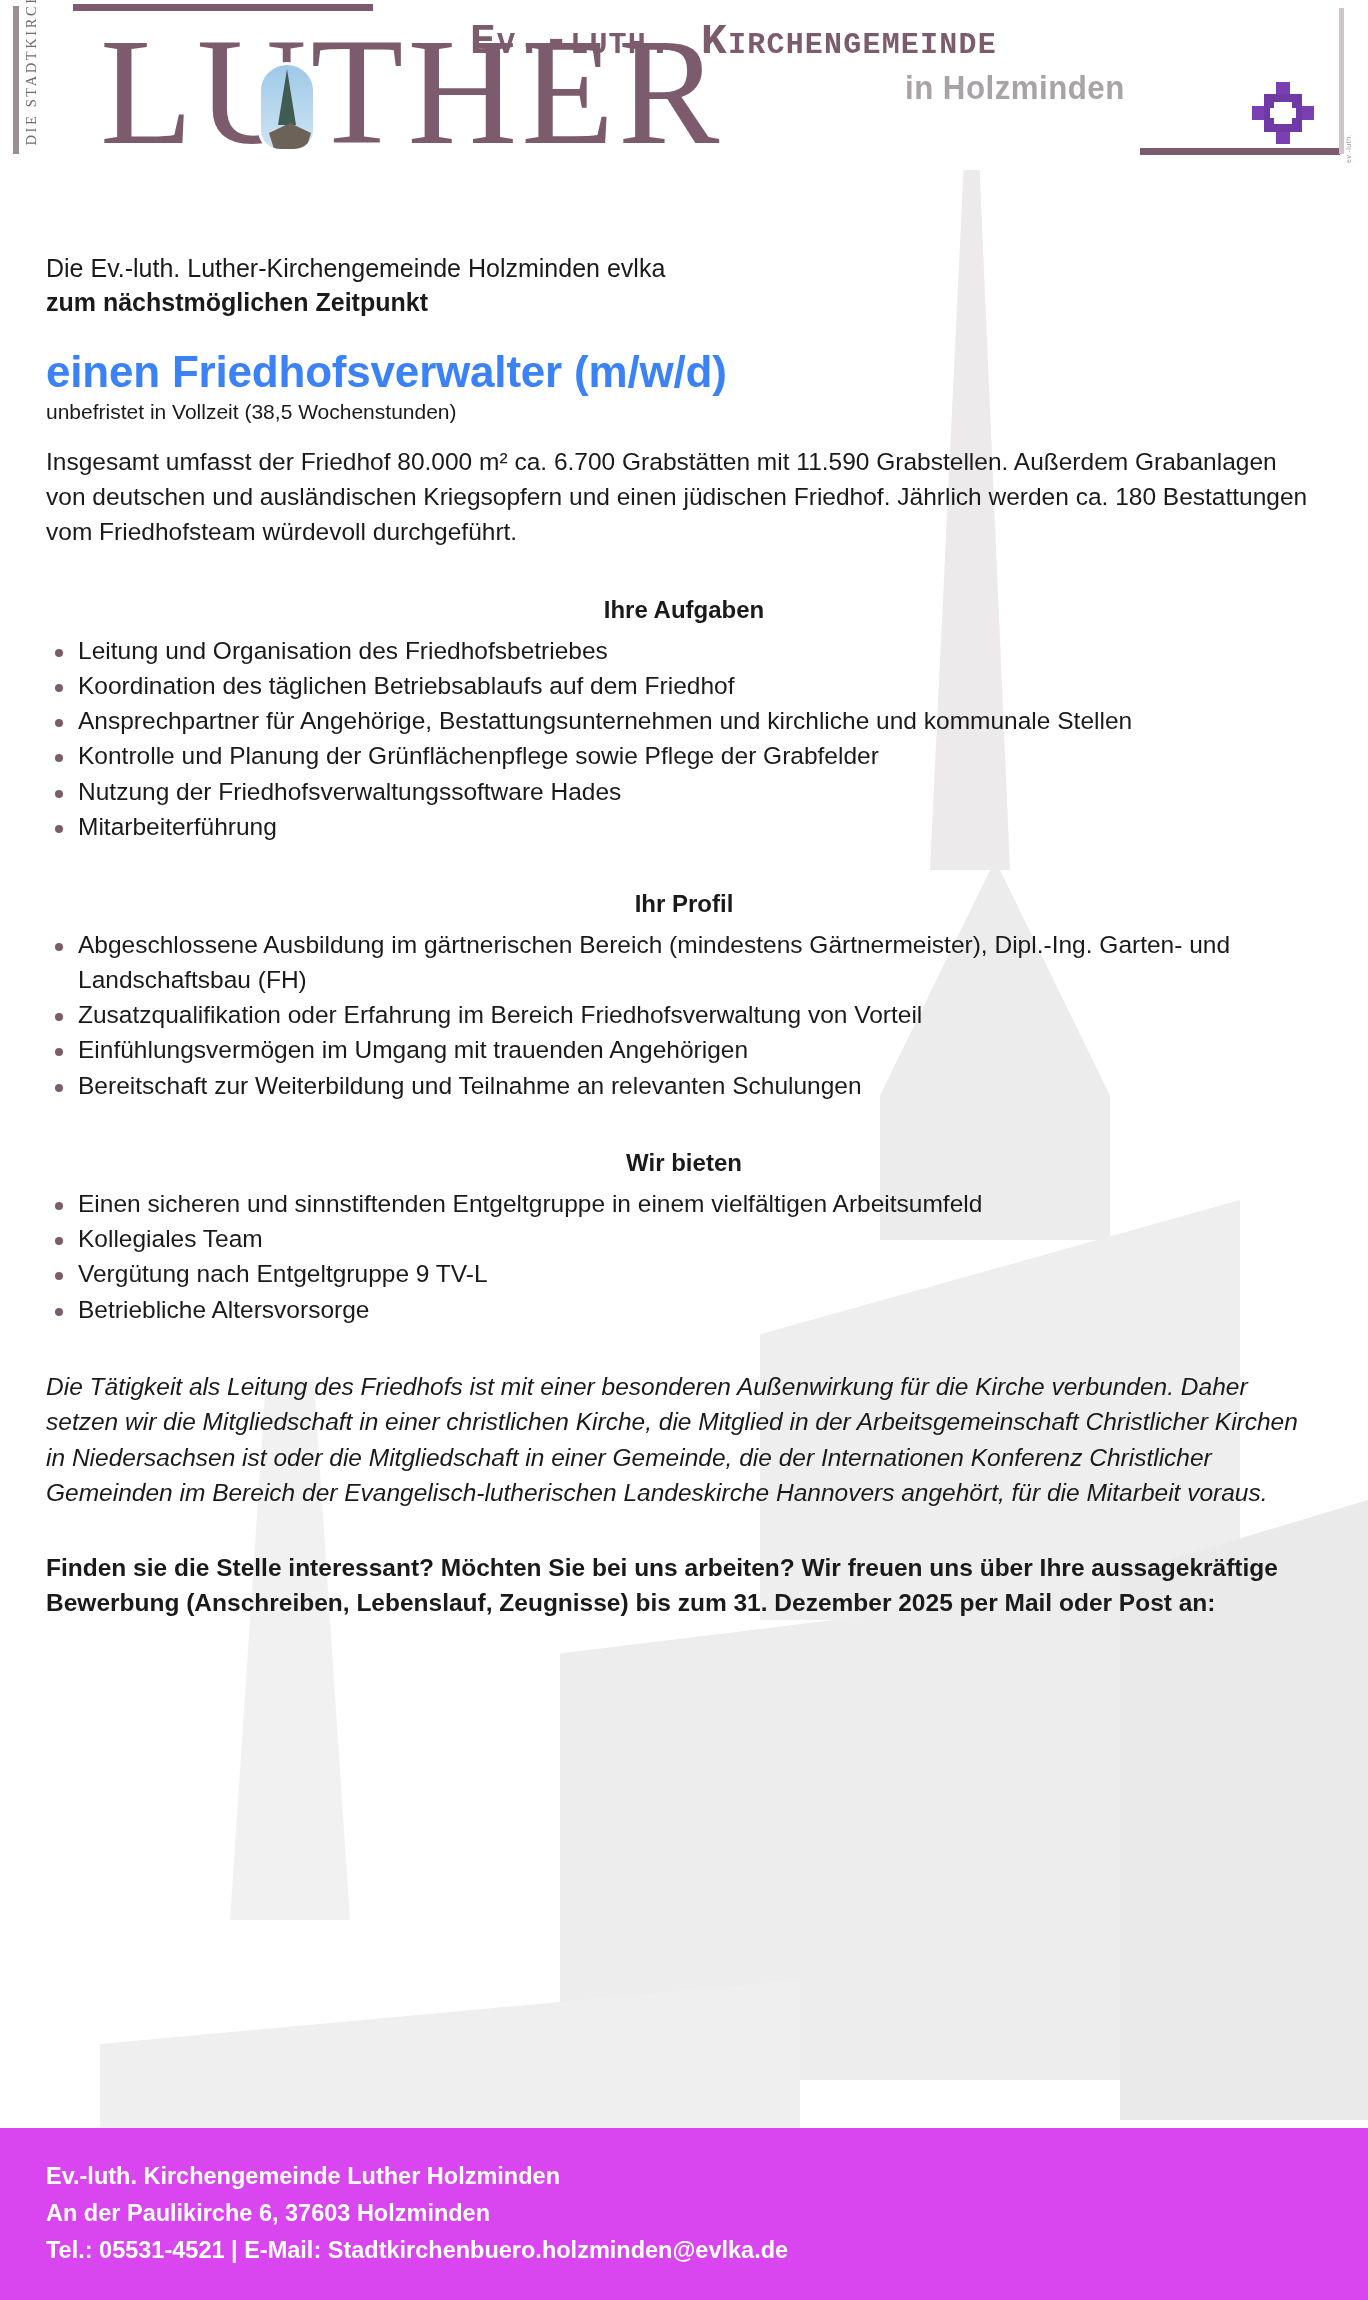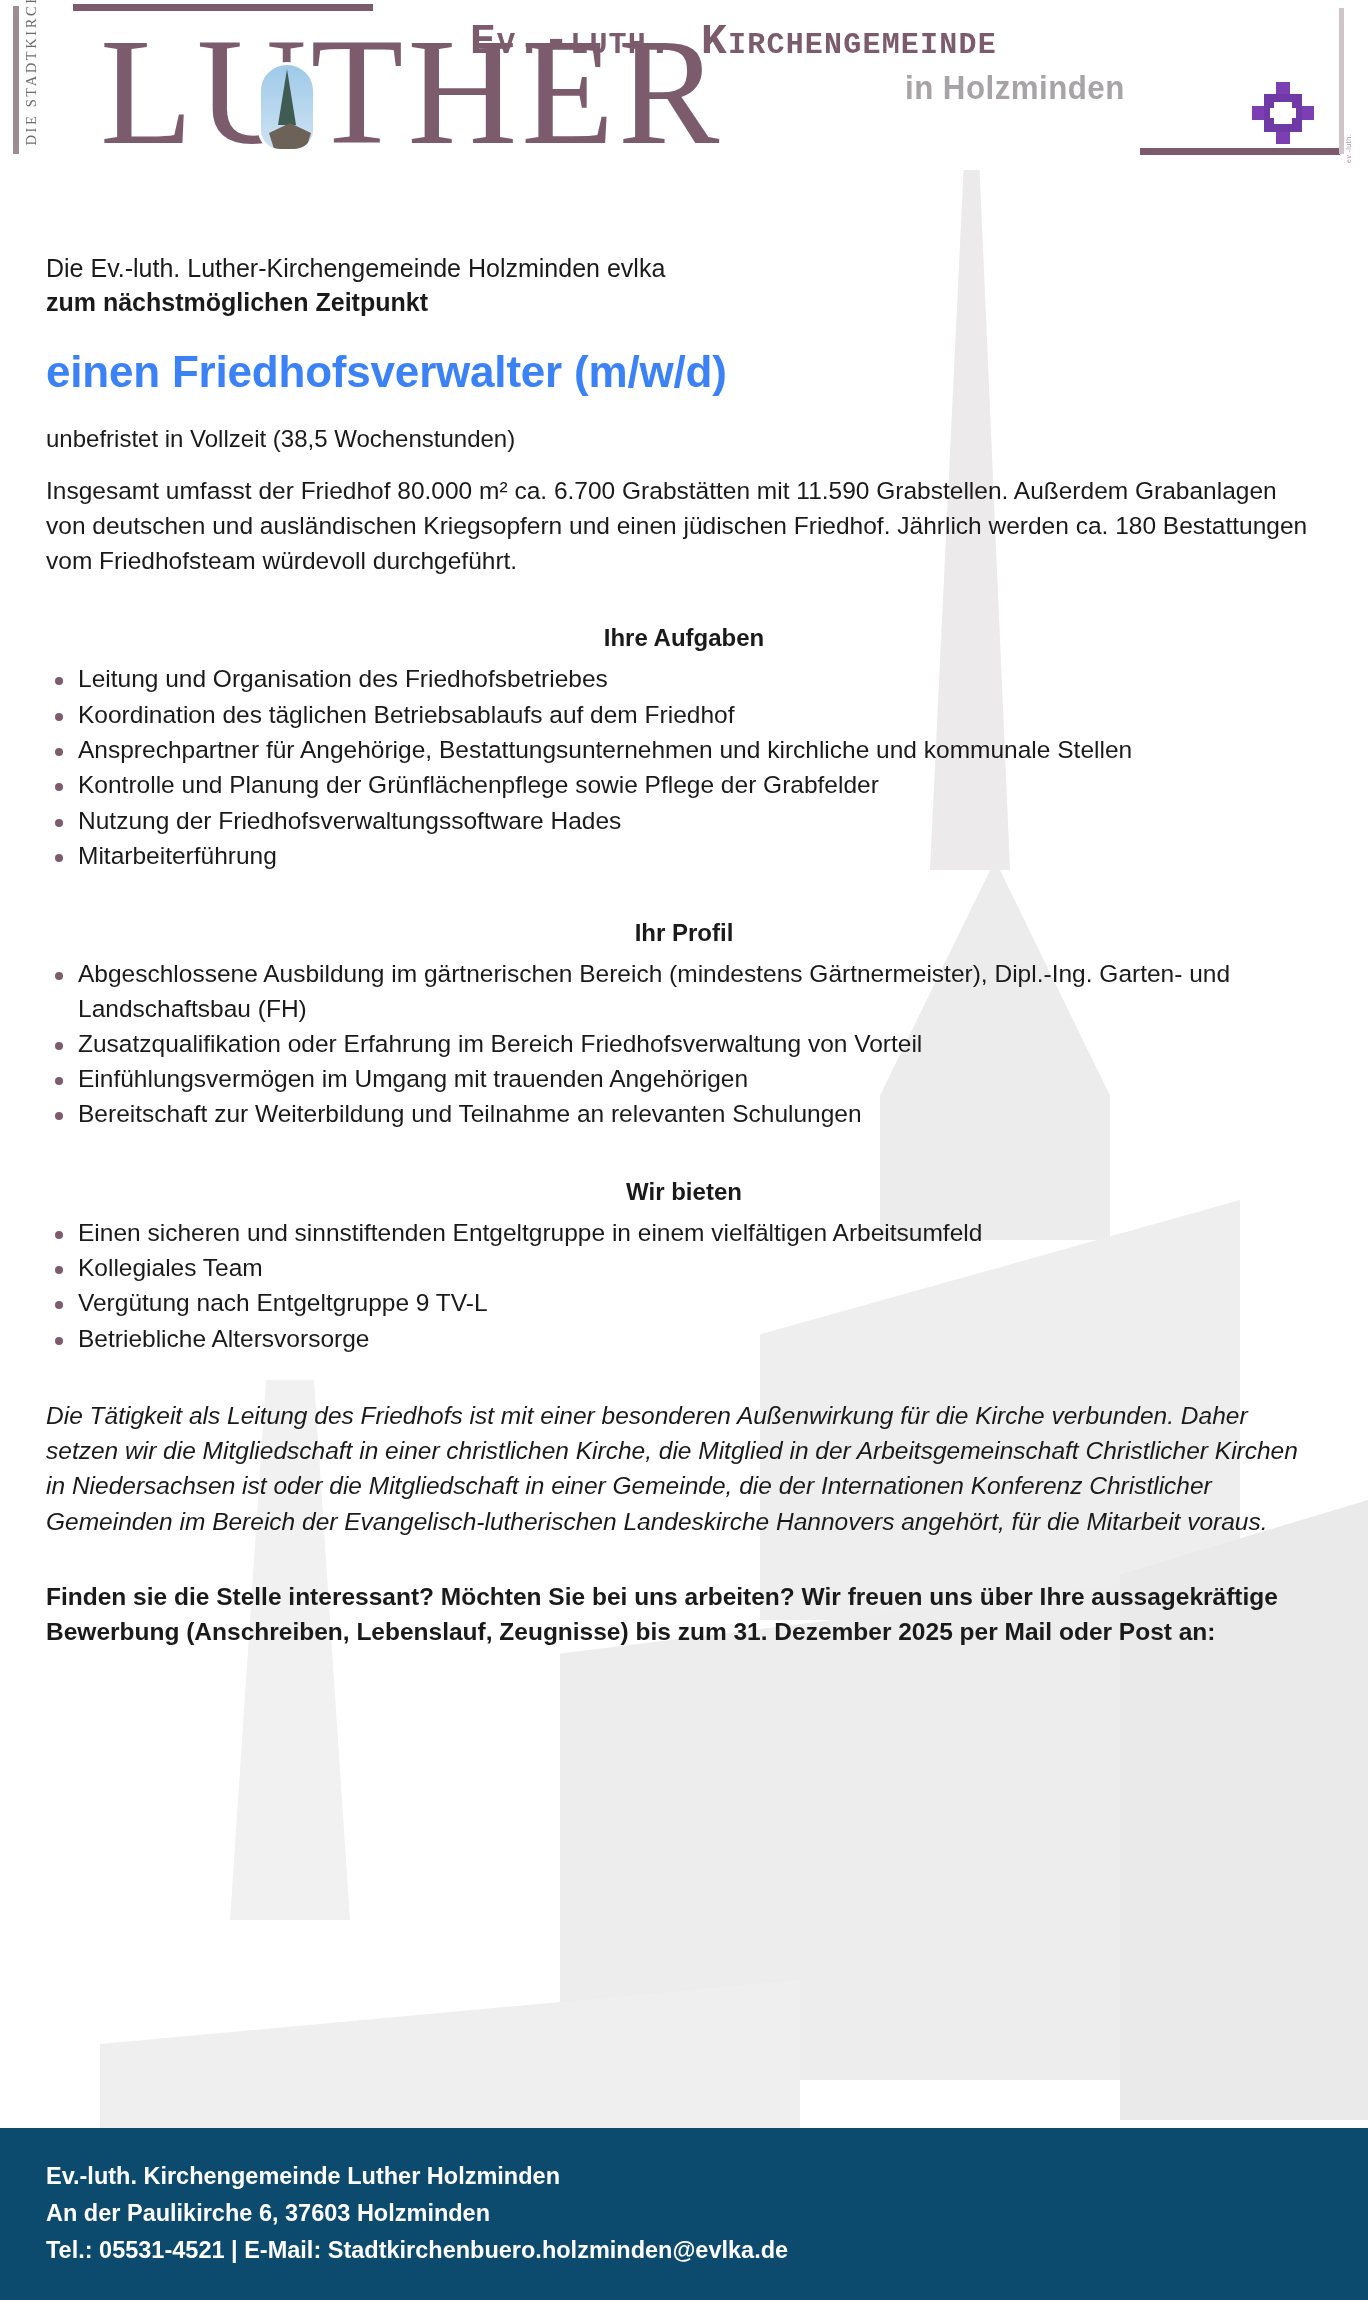--- a/index.html
+++ b/index.html
@@ -199,22 +199,22 @@
   .job-title {
     margin-top: 28px;
     font-size: 44px;
     font-weight: 700;
     color: #3b82f6;
     letter-spacing: -0.2px;
     line-height: 1.1;
   }
 
   .job-sub {
-    margin-top: 27px;
-    font-size: 24px;
+    margin-top: 2px;
+    font-size: 21px;
     line-height: 1.3;
   }
 
   .para {
     margin-top: 20px;
     font-size: 24.5px;
     line-height: 1.42;
     text-align: left;
   }
 
@@ -261,21 +261,21 @@
     font-weight: 700;
   }
 
   
   #footer {
     position: absolute;
     left: 0; bottom: 0;
     z-index: 4;
     width: 1368px;
     height: 172px;
-    background: #0c4a6e;
+    background: #d946ef;
     color: #ffffff;
     padding: 30px 46px 0 46px;
   }
   #footer .fline {
     font-size: 23.5px;
     font-weight: 700;
     line-height: 1.57;
     white-space: nowrap;
   }
 </style>

